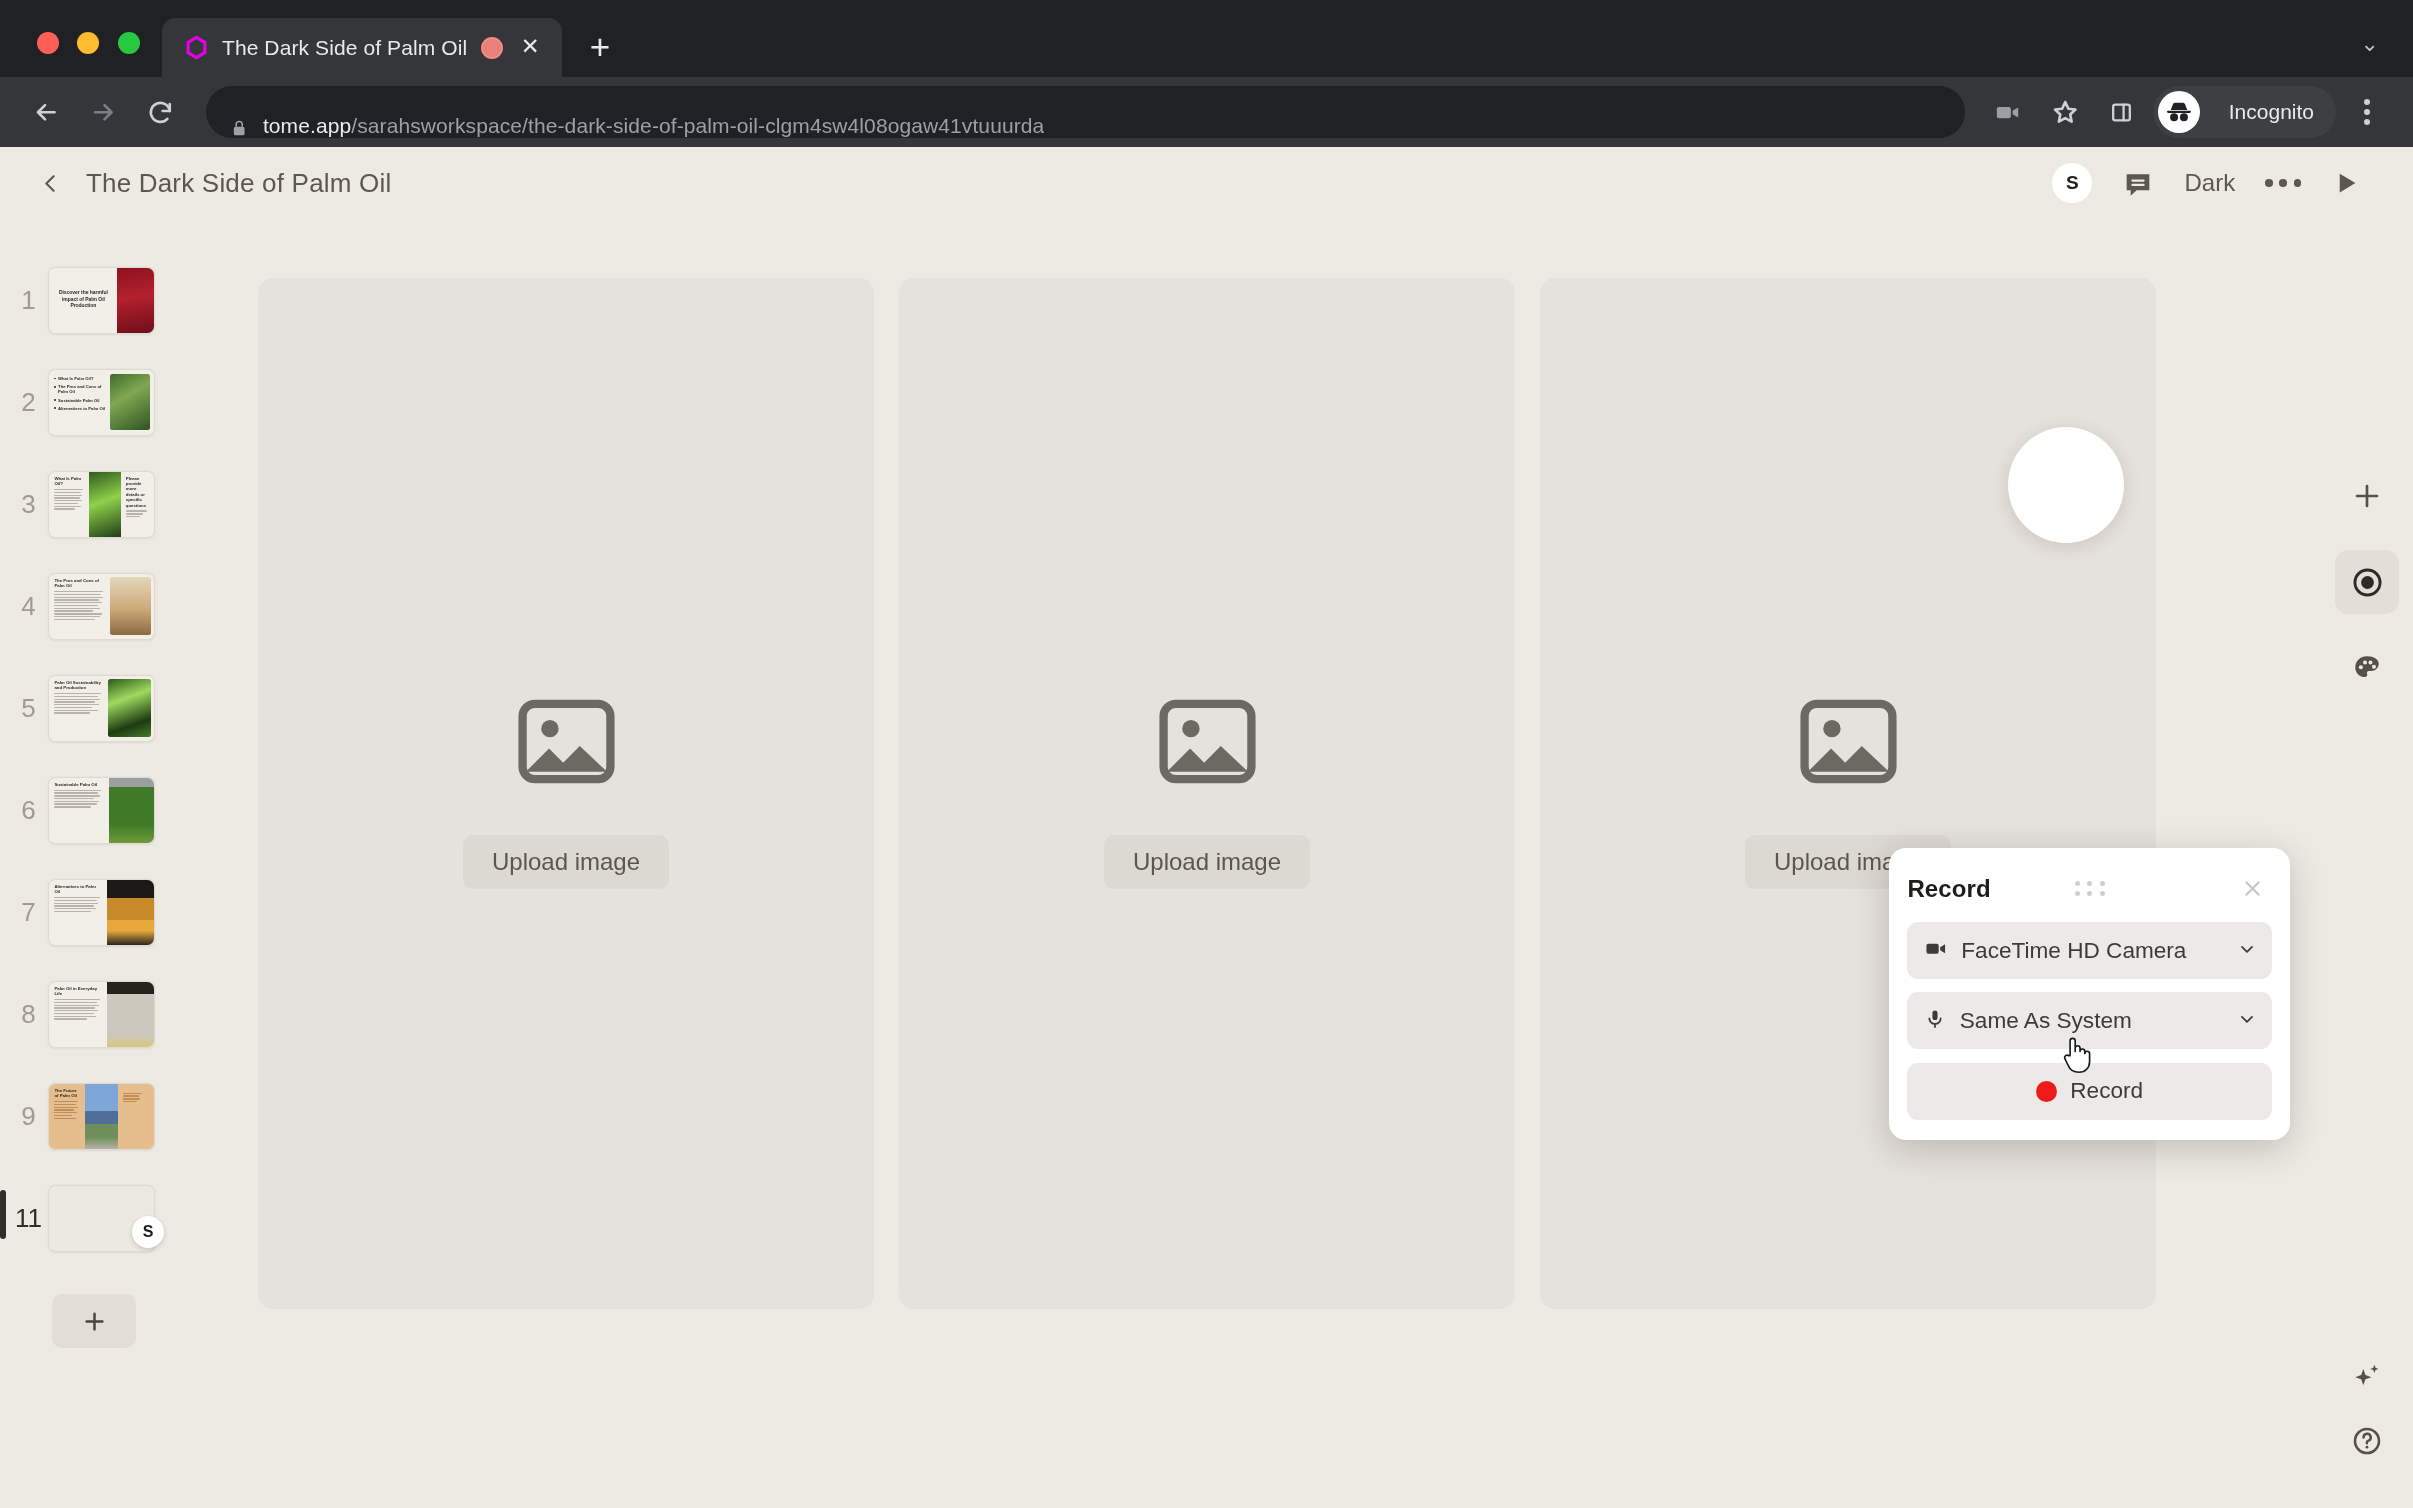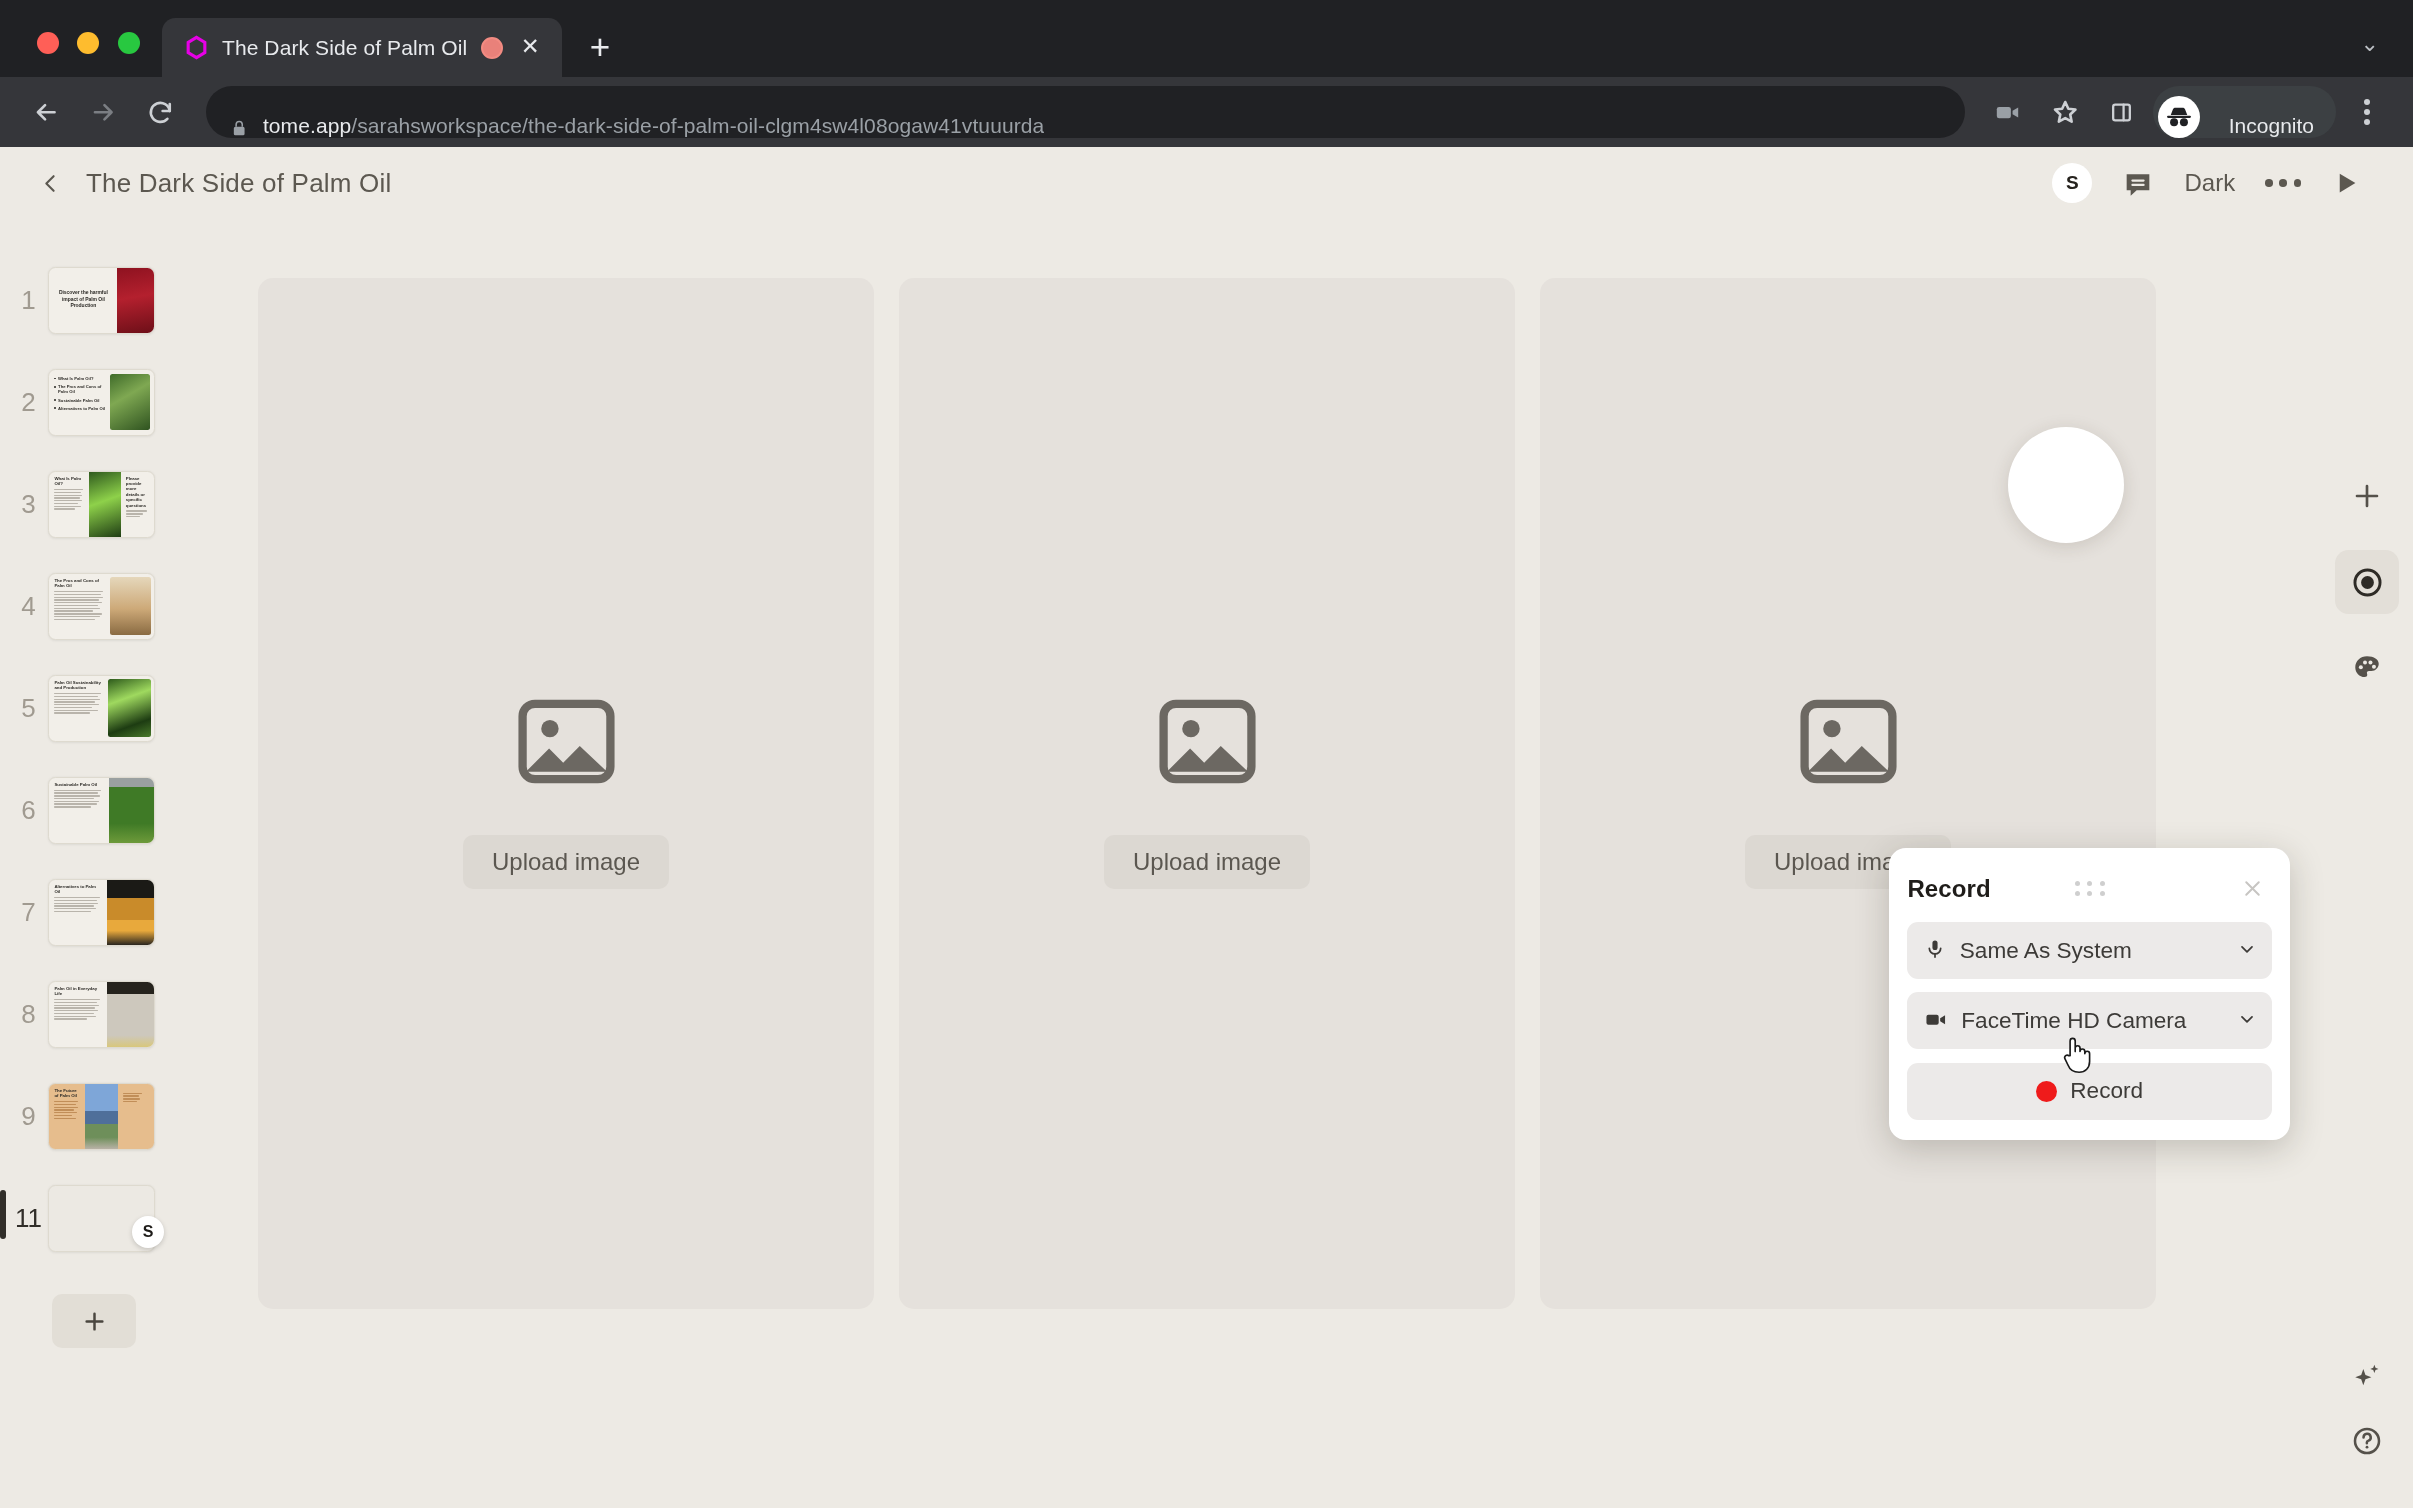--- a/index.html
+++ b/index.html
@@ -67,21 +67,21 @@
     display: flex; align-items: flex-end; padding: 0 23.5px; margin: 0 11.7px 0 15px;
     gap: 15px; min-width: 0;
   }
   .lock { width: 18.4px; height: 20px; flex: 0 0 auto; }
   .url { font-size: 21px; white-space: nowrap; overflow: hidden; text-overflow: ellipsis; letter-spacing: 0.1px; }
   .url-host { color: #e8eaed; }
   .url-path { color: #9aa0a6; }
 
   .incognito-pill {
     height: 52px; border-radius: 27px; background: #3c4043;
-    display: flex; align-items: flex-end; gap: 29px; padding: 0 22px 0 5px; flex: 0 0 auto;
+    display: flex; align-items: center; gap: 29px; padding: 0 22px 0 5px; flex: 0 0 auto;
   }
   .incog-avatar {
     width: 42px; height: 42px; border-radius: 50%; background: #fff;
     display: flex; align-items: center; justify-content: center;
   }
   .incog-label { color: #e8eaed; font-size: 21px; }
   .kebab { display: flex; flex-direction: column; gap: 4.2px; align-items: center; }
   .kebab i { width: 5.9px; height: 5.9px; border-radius: 50%; background: #cdd0d4; display: block; }
 
   
@@ -674,49 +674,49 @@
           </span>
         <span class="rp-close">
           <svg width="25" height="25" viewBox="0 0 24 24" fill="none" stroke="#c7c5c2" stroke-width="1.9" stroke-linecap="round">
               <path d="M6 6l12 12M18 6L6 18"></path>
             </svg>
         </span>
       </div>
 
       <div class="rp-select">
         <span>
+          <svg width="23.5" height="23.5" viewBox="0 0 24 24" fill="#3d3b38">
+            <rect x="2.5" y="7" width="12.5" height="10" rx="2"></rect>
+            <polygon points="16.5,10.5 21.5,7.5 21.5,16.5 16.5,13.5"></polygon>
+          </svg>
+        </span>
+        <span class="rp-sel-label">FaceTime HD Camera</span>
+        <span class="rp-chev">
+          <svg width="20" height="20" viewBox="0 0 24 24" fill="none" stroke="#3d3b38" stroke-width="2.1" stroke-linecap="round" stroke-linejoin="round">
+              <path d="M6 9.5l6 6 6-6"></path>
+            </svg>
+        </span>
+      </div>
+
+      <div class="rp-select">
+        <span>
           <svg width="22" height="22" viewBox="0 0 24 24" fill="none" stroke="#3d3b38" stroke-width="1.9" stroke-linecap="round">
             <rect x="9.2" y="2.6" width="5.6" height="10.6" rx="2.8" fill="#3d3b38" stroke="none"></rect>
             <path d="M5.8 11.2a6.2 6.2 0 0 0 12.4 0"></path>
               <path d="M12 17.4v3.4"></path>
           </svg>
         </span>
         <span class="rp-sel-label">Same As System</span>
         <span class="rp-chev">
           <svg width="20" height="20" viewBox="0 0 24 24" fill="none" stroke="#3d3b38" stroke-width="2.1" stroke-linecap="round" stroke-linejoin="round">
               <path d="M6 9.5l6 6 6-6"></path>
             </svg>
         </span>
       </div>
 
-      <div class="rp-select">
-        <span>
-          <svg width="23.5" height="23.5" viewBox="0 0 24 24" fill="#3d3b38">
-            <rect x="2.5" y="7" width="12.5" height="10" rx="2"></rect>
-            <polygon points="16.5,10.5 21.5,7.5 21.5,16.5 16.5,13.5"></polygon>
-          </svg>
-        </span>
-        <span class="rp-sel-label">FaceTime HD Camera</span>
-        <span class="rp-chev">
-          <svg width="20" height="20" viewBox="0 0 24 24" fill="none" stroke="#3d3b38" stroke-width="2.1" stroke-linecap="round" stroke-linejoin="round">
-              <path d="M6 9.5l6 6 6-6"></path>
-            </svg>
-        </span>
-      </div>
-
       <div class="rp-record-btn">
         <span class="rp-red"></span>
         <span class="rp-record-label">Record</span>
       </div>
     </div>
 
     <span class="cursor-hand">
       <svg width="37" height="42" viewBox="0 0 24 28" fill="#ffffff" stroke="#1a1a1a" stroke-width="1.1" stroke-linejoin="round">
         <path d="M8.4 14.5V4.6a1.7 1.7 0 0 1 3.4 0v7.1V9.4a1.6 1.6 0 0 1 3.2 0v2.2a1.6 1.6 0 0 1 3.2 0v1.5a1.6 1.6 0 0 1 3.2 0v5.2c0 4.2-2.8 7.2-7 7.2-4.1 0-6.4-2.1-7.5-5L5 16.6a1.7 1.7 0 0 1 2.6-2.1z"></path>
       </svg>

